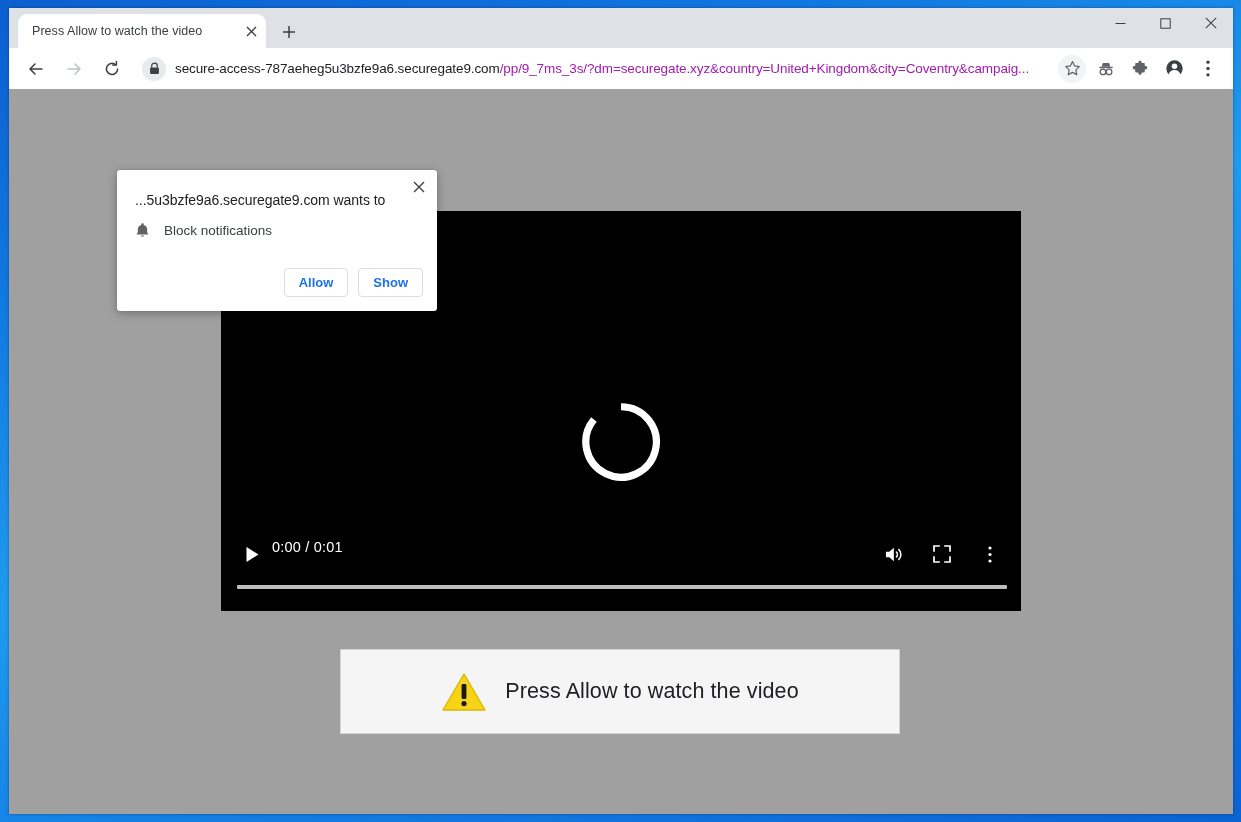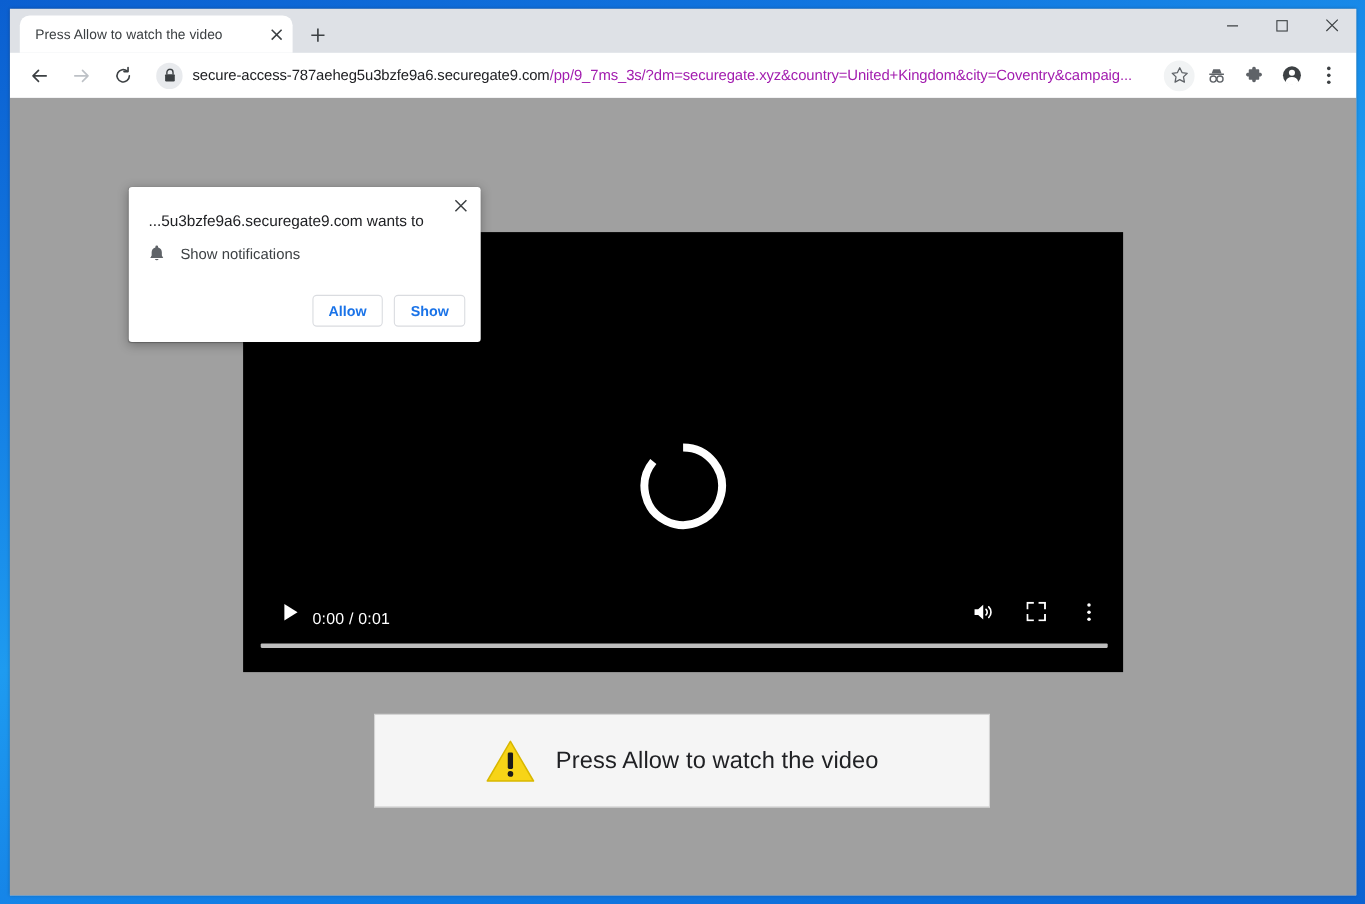--- a/index.html
+++ b/index.html
@@ -191,26 +191,26 @@
   }
   #video-controls {
     position: absolute;
     left: 0;
     right: 0;
     bottom: 0;
     height: 90px;
   }
   #controls-row {
     position: absolute;
-    left: 12px;
+    left: 0;
     right: 0;
     top: 18px;
     height: 32px;
     display: flex;
-    align-items: flex-end;
+    align-items: flex-start;
     padding: 0 14px;
     box-sizing: border-box;
   }
   #play-button {
     width: 34px;
     height: 30px;
     display: flex;
     align-items: center;
     justify-content: center;
     flex: 0 0 auto;
@@ -521,21 +521,21 @@
 
       <div id="popup-origin">...5u3bzfe9a6.securegate9.com wants to</div>
 
       <div id="popup-permission-row">
         <svg width="15" height="17" viewBox="0 0 16 18" aria-hidden="true">
           <path d="M8 1.2 a1.35 1.35 0 0 1 1.35 1.35 v0.5 a5 5 0 0 1 3.6 4.8 v3
                    l1.35 2.35 H1.7 L3.05 10.85 v-3 a5 5 0 0 1 3.6 -4.8 v-0.5
                    A1.35 1.35 0 0 1 8 1.2 Z" fill="#5f6368"></path>
           <path d="M6.2 14.2 a1.9 1.9 0 0 0 3.6 0 Z" fill="#5f6368"></path>
         </svg>
-        <span id="popup-permission-label">Show notifications</span>
+        <span id="popup-permission-label">Block notifications</span>
       </div>
 
       <div id="popup-buttons">
         <button class="popup-btn">Allow</button>
         <button class="popup-btn">Show</button>
       </div>
     </div>
 
   </div>
 </div>

